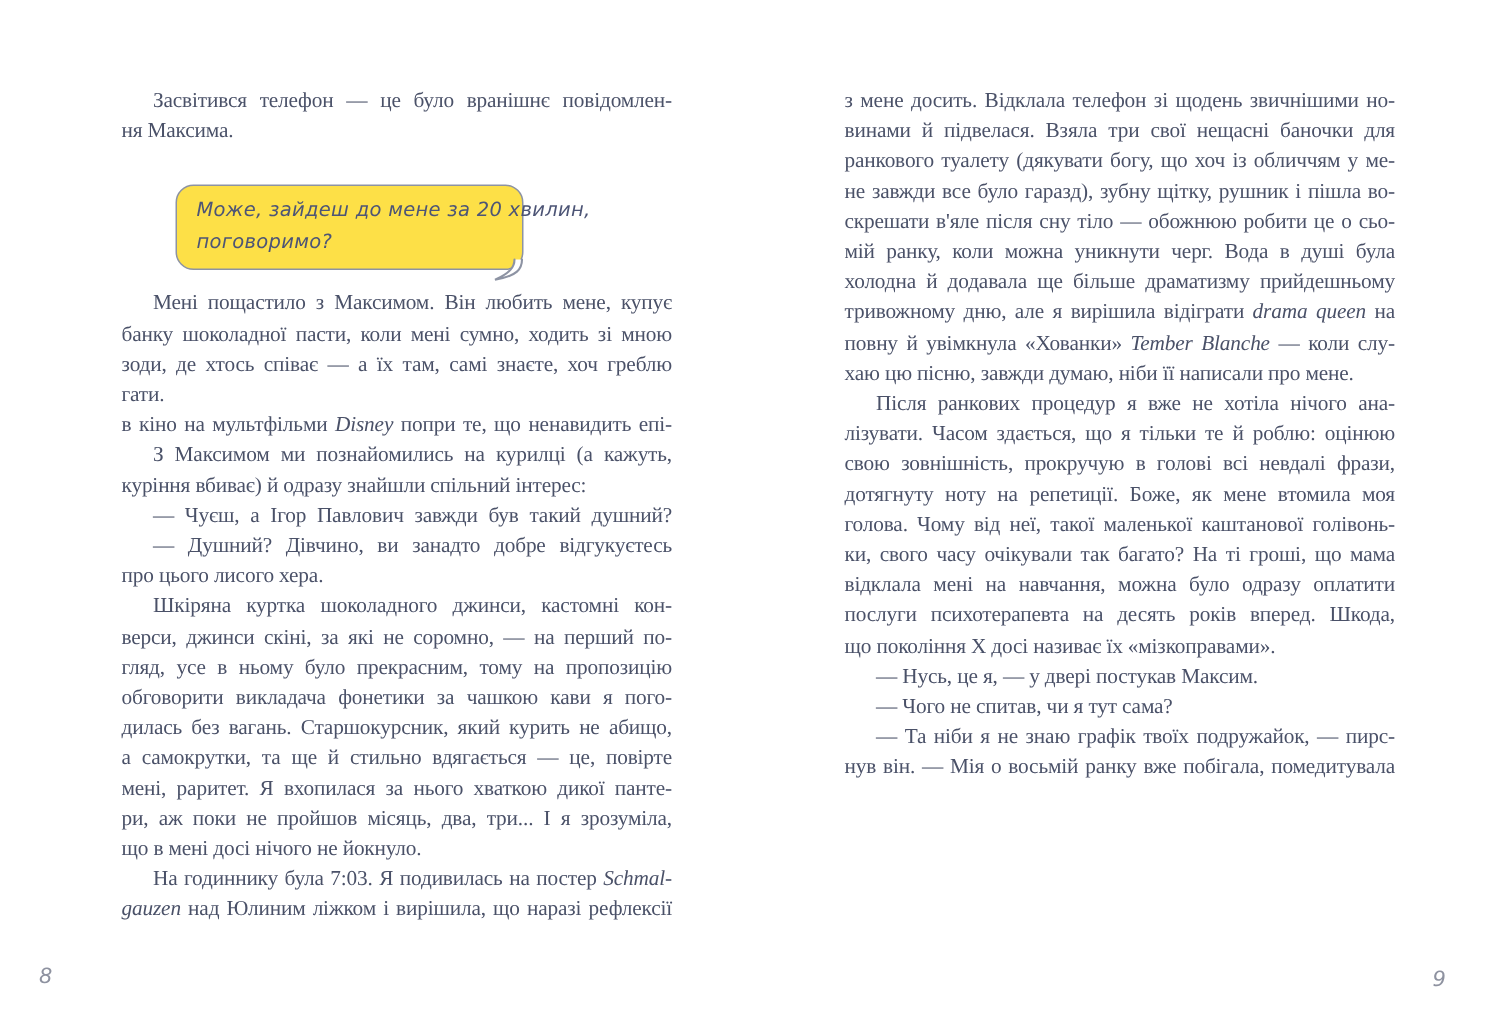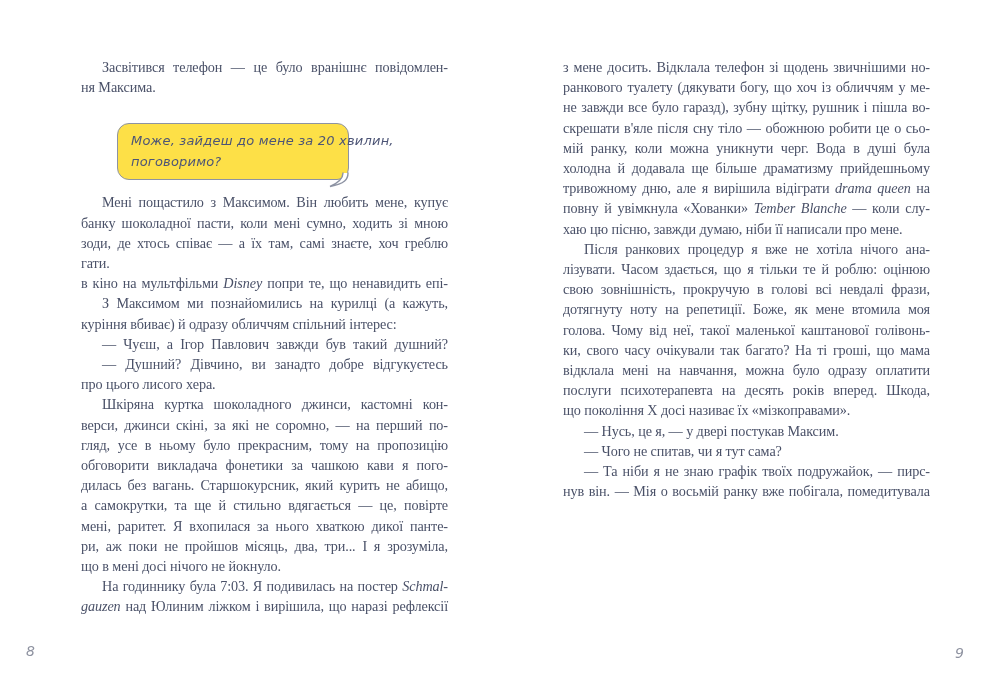--- a/index.html
+++ b/index.html
@@ -84,21 +84,21 @@
         </svg>
       </div>
       <div class="para">
         <div class="line indent">Мені пощастило з Максимом. Він любить мене, купує</div>
         <div class="line">банку шоколадної пасти, коли мені сумно, ходить зі мною</div>
         <div class="line">зоди, де хтось співає — а їх там, самі знаєте, хоч греблю гати.</div>
         <div class="line">в кіно на мультфільми <em>Disney</em> попри те, що ненавидить епі-</div>
       </div>
       <div class="para">
         <div class="line indent">З Максимом ми познайомились на курилці (а кажуть,</div>
-        <div class="line last">куріння вбиває) й одразу обличчям спільний інтерес:</div>
+        <div class="line last">куріння вбиває) й одразу знайшли спільний інтерес:</div>
       </div>
       <div class="para">
         <div class="line indent">— Чуєш, а Ігор Павлович завжди був такий душний?</div>
       </div>
       <div class="para">
         <div class="line indent">— Душний? Дівчино, ви занадто добре відгукуєтесь</div>
         <div class="line last">про цього лисого хера.</div>
       </div>
       <div class="para">
         <div class="line indent">Шкіряна куртка шоколадного джинси, кастомні кон-</div>
@@ -112,20 +112,21 @@
         <div class="line last">що в мені досі нічого не йокнуло.</div>
       </div>
       <div class="para">
         <div class="line indent">На годиннику була 7:03. Я подивилась на постер <em>Schmal-</em></div>
         <div class="line"><em>gauzen</em> над Юлиним ліжком і вирішила, що наразі рефлексії</div>
       </div>
     </div>
   <div class="text-col right">
       <div class="para">
         <div class="line">з мене досить. Відклала телефон зі щодень звичнішими но-</div>
+        <div class="line">винами й підвелася. Взяла три свої нещасні баночки для</div>
         <div class="line">ранкового туалету (дякувати богу, що хоч із обличчям у ме-</div>
         <div class="line">не завжди все було гаразд), зубну щітку, рушник і пішла во-</div>
         <div class="line">скрешати в'яле після сну тіло — обожнюю робити це о сьо-</div>
         <div class="line">мій ранку, коли можна уникнути черг. Вода в душі була</div>
         <div class="line">холодна й додавала ще більше драматизму прийдешньому</div>
         <div class="line">тривожному дню, але я вирішила відіграти <em>drama queen</em> на</div>
         <div class="line">повну й увімкнула «Хованки» <em>Tember Blanche</em> — коли слу-</div>
         <div class="line last">хаю цю пісню, завжди думаю, ніби її написали про мене.</div>
       </div>
       <div class="para">

